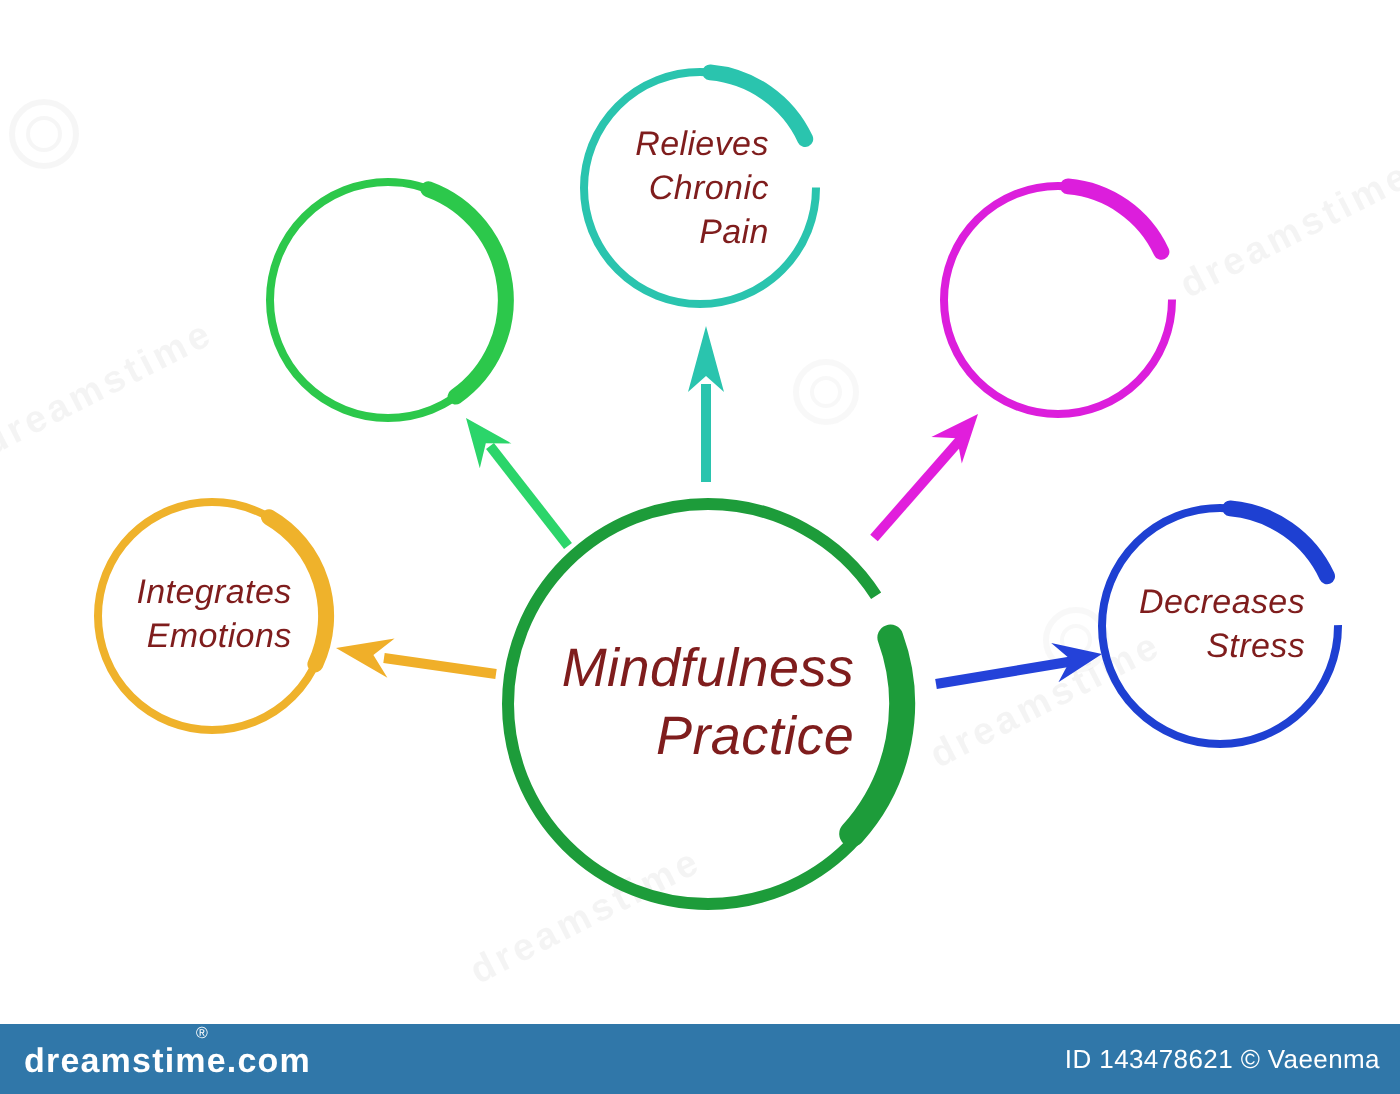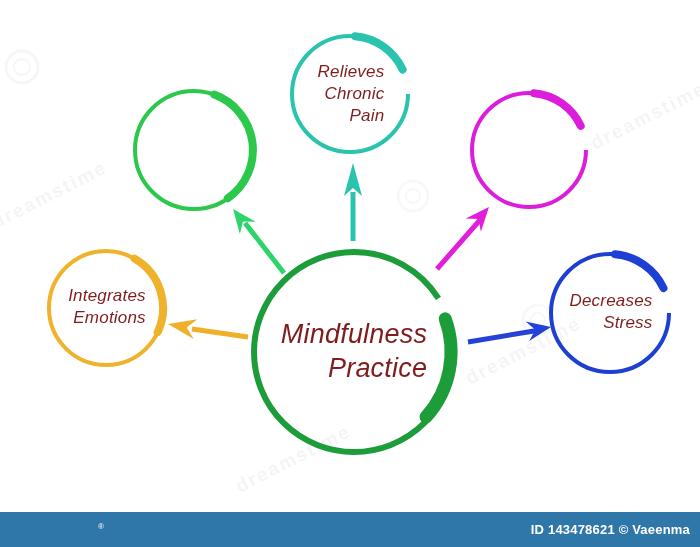--- a/index.html
+++ b/index.html
@@ -30,21 +30,21 @@
     display:flex;align-items:center;justify-content:space-between;
     box-sizing:border-box;padding:0 10px 0 12px;
   }
   .dt-logo{
     position:relative;font-size:17px;font-weight:bold;letter-spacing:0.6px;
     padding-top:3px;
   }
   .dt-reg{
     position:absolute;top:-6px;left:86px;font-size:8px;font-weight:normal;
   }
-  .wm-credit{font-size:13px;font-weight:bold;letter-spacing:0.2px;}
+  .wm-credit{font-size:13px;font-weight:normal;letter-spacing:0.2px;}
 </style>
 </head>
 <body>
 
 <div class="stage">
 
   <span class="wm-tile" style="left:-14px;top:184px;">dreamstime</span>
   <span class="wm-tile" style="left:460px;top:340px;">dreamstime</span>
   <span class="wm-tile" style="left:230px;top:448px;">dreamstime</span>
   <span class="wm-tile" style="left:585px;top:105px;">dreamstime</span>
@@ -126,16 +126,17 @@
 
   <div class="node-label lbl-sat" style="left:107px;top:307px;">Integrates
 Emotions</div>
 
   <div class="node-label lbl-sat" style="left:611px;top:312px;">Decreases
 Stress</div>
 </div>
 
 <div class="wm-bar">
   <div class="dt-logo">
+    <span>dreamstime.com</span>
     <span class="dt-reg">®</span>
   </div>
   <div class="wm-credit">ID 143478621 © Vaeenma</div>
 </div>
 
 </body></html>

